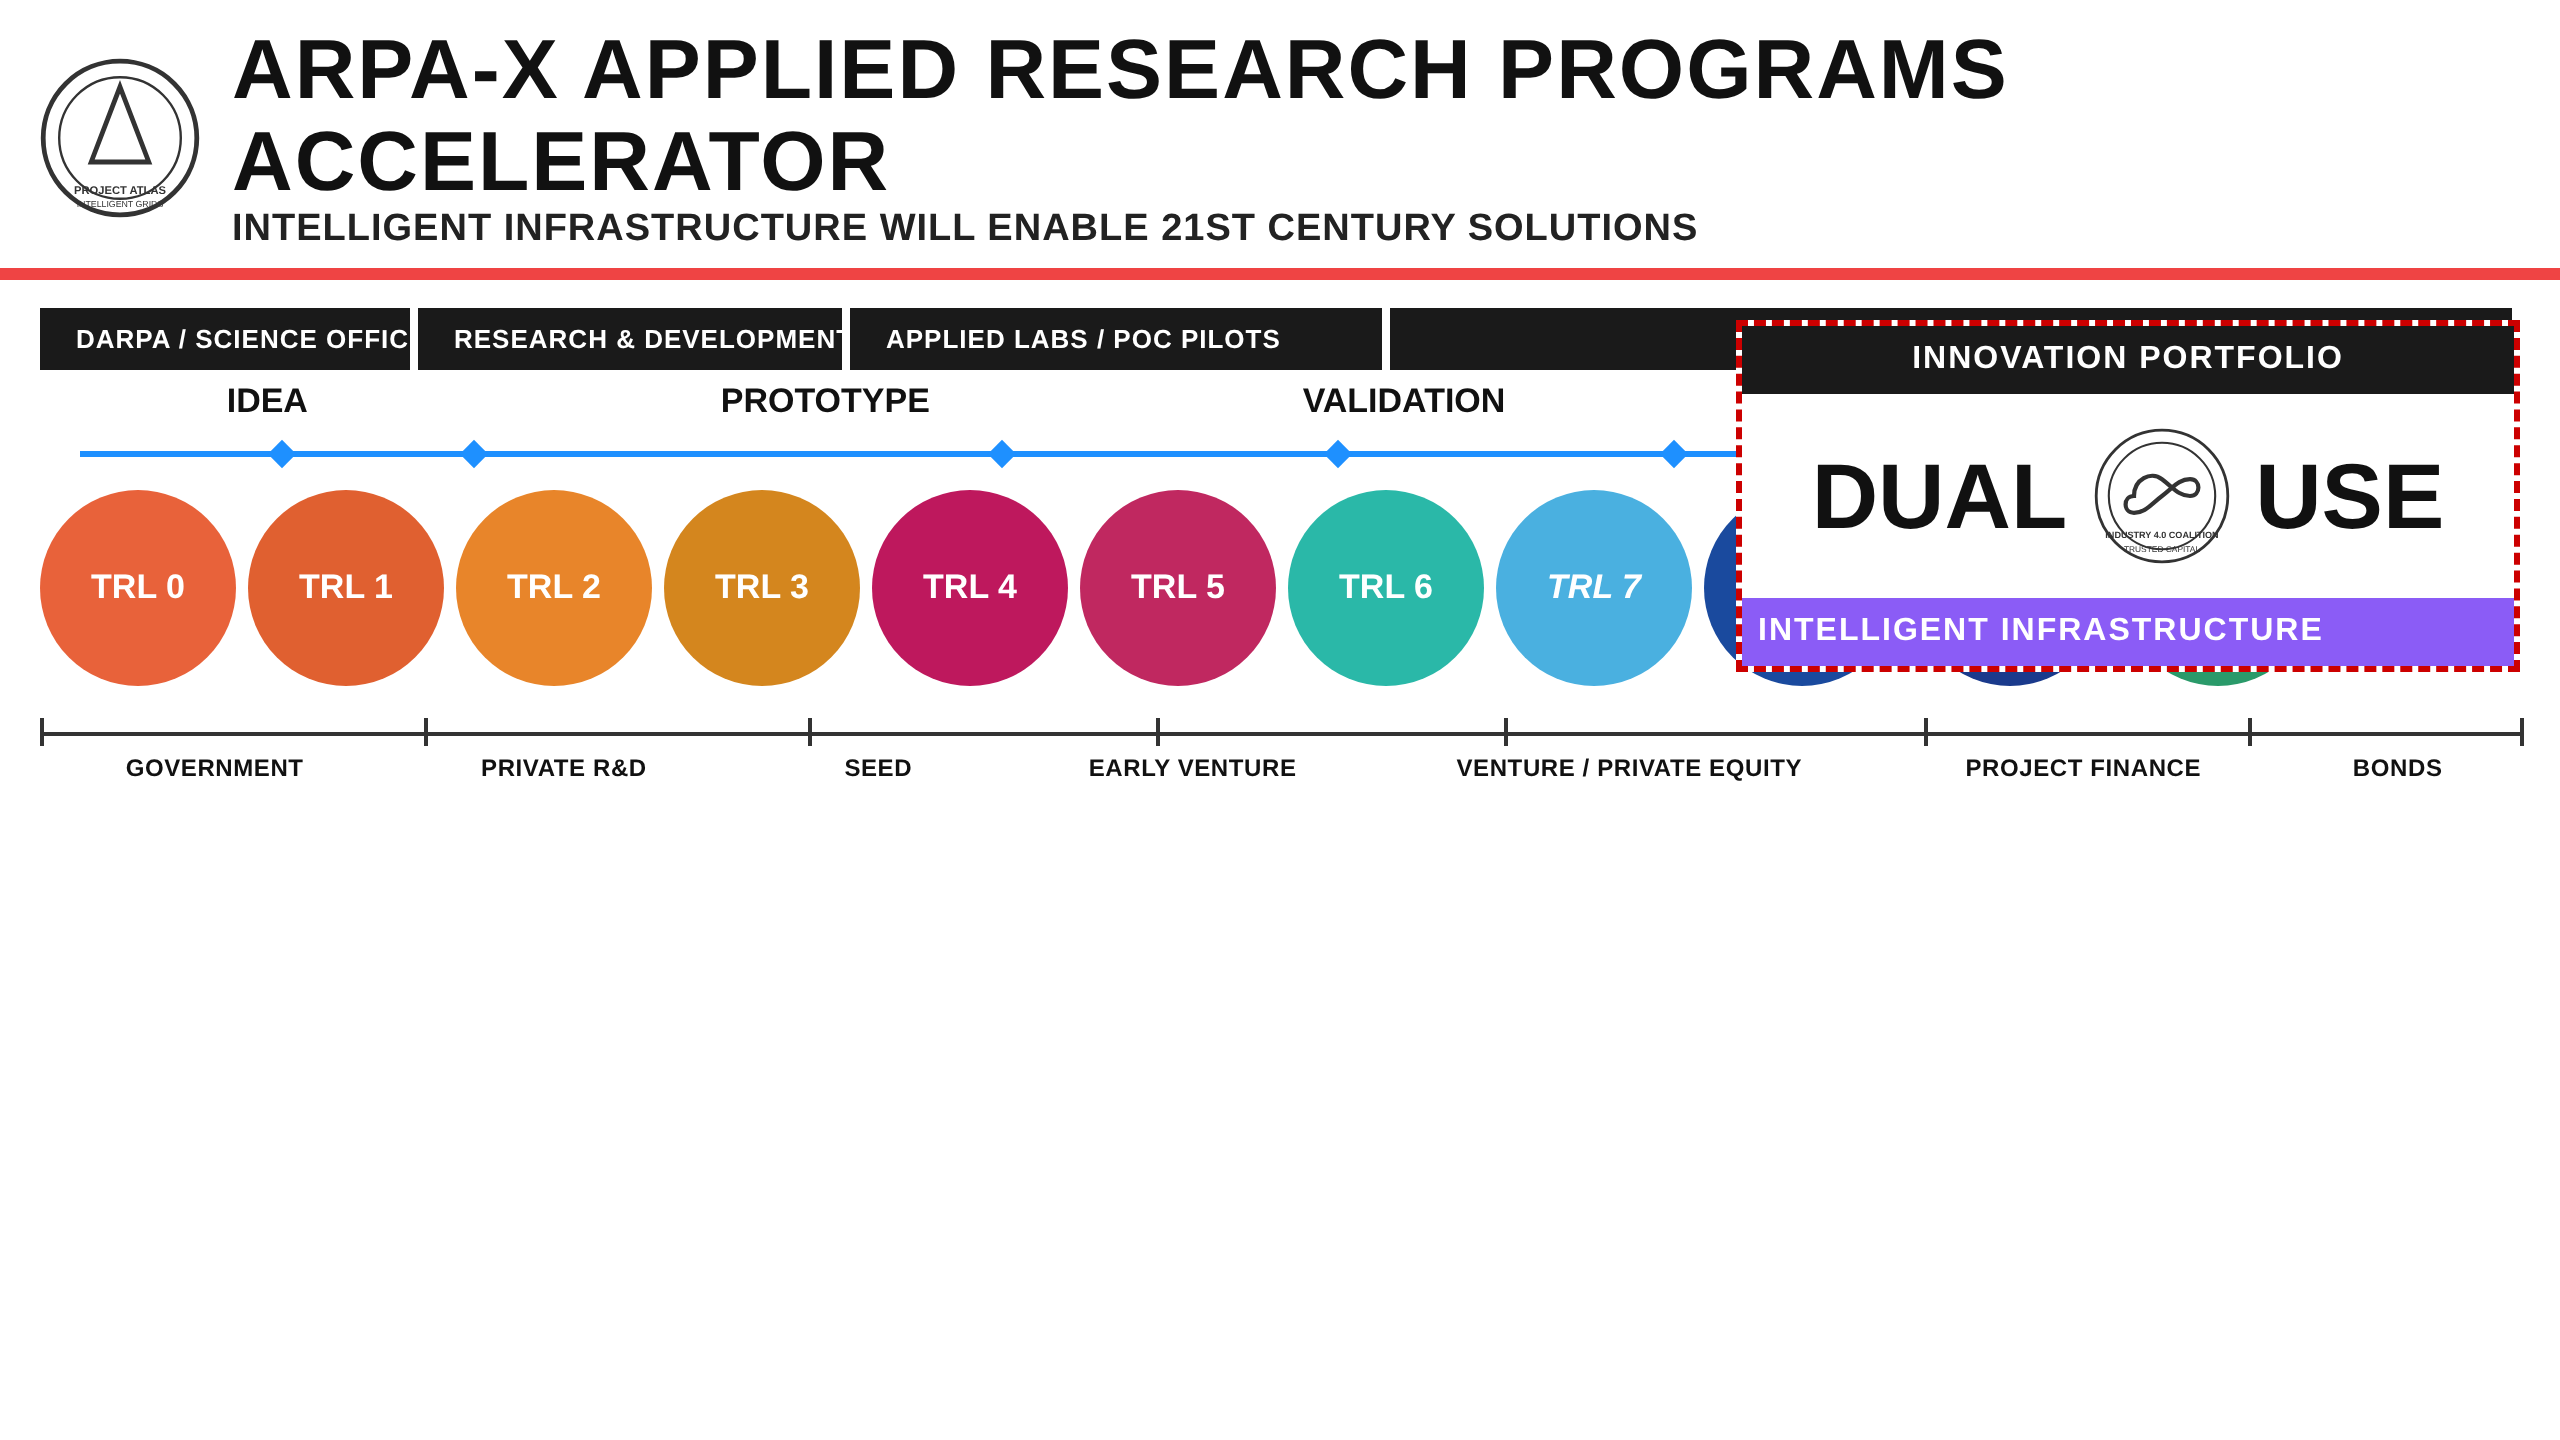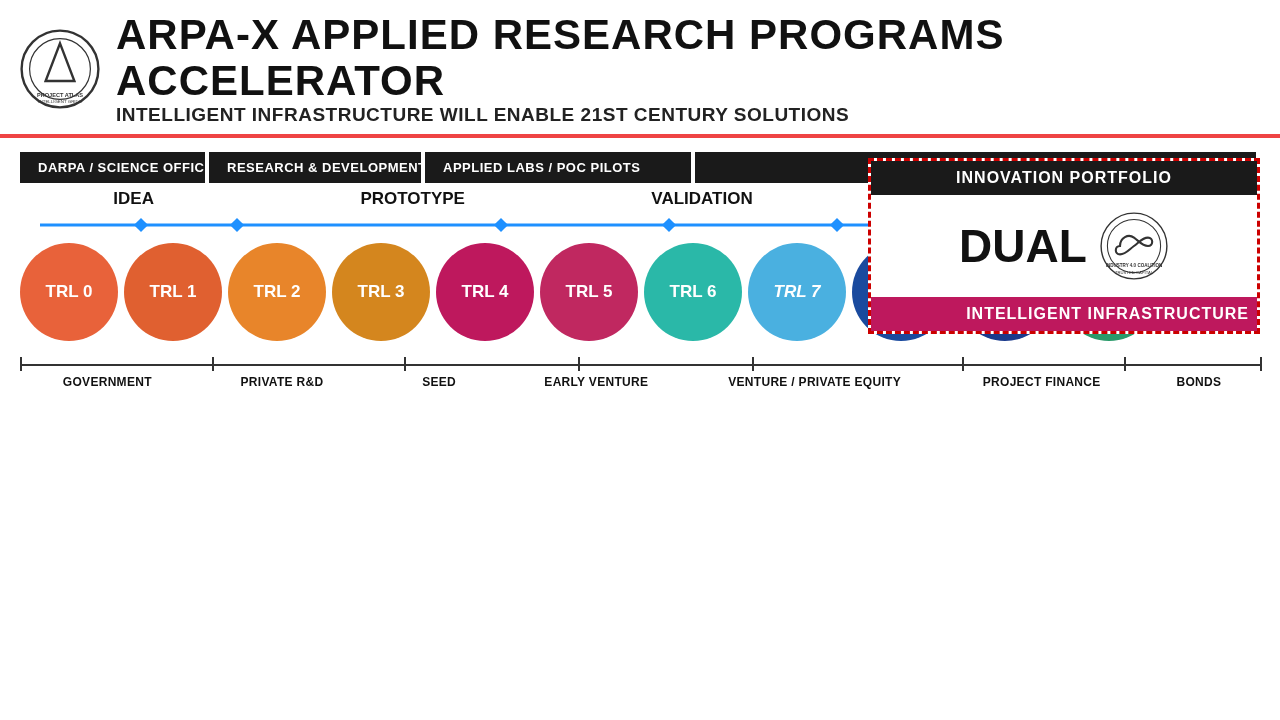--- a/index.html
+++ b/index.html
@@ -9,21 +9,21 @@
       background: #ffffff;
       font-family: Arial, sans-serif;
       overflow: hidden;
     }
 
     
     .header {
       display: flex;
       align-items: center;
       padding: 12px 20px 8px 20px;
-      border-bottom: 4px solid #ef4444;
+      border-bottom: 6px solid #ef4444;
       justify-content: center;
     }
     .logo {
       width: 80px;
       height: 80px;
       margin-right: 16px;
       flex-shrink: 0;
     }
     .header-text h1 {
       font-size: 42px;
@@ -149,23 +149,23 @@
     .dual-text {
       font-size: 46px;
       font-weight: 900;
       color: #111;
     }
     .coalition-logo {
       width: 70px;
       height: 70px;
     }
     .innovation-footer {
-      background: #be185d;
+      background: #8b5cf6;
       color: #fff;
-      text-align: right;
+      text-align: left;
       font-weight: 800;
       font-size: 16px;
       padding: 8px;
       letter-spacing: 1px;
     }
 
     
     .funding-container {
       margin: 16px 20px 0 20px;
     }
@@ -258,20 +258,21 @@
       <span class="dual-text">DUAL</span>
 
       <svg class="coalition-logo" viewBox="0 0 100 100">
         <circle cx="50" cy="50" r="47" fill="none" stroke="#333" stroke-width="2"></circle>
         <circle cx="50" cy="50" r="38" fill="none" stroke="#333" stroke-width="1.5"></circle>
 
         <path d="M30,50 C30,38 42,32 50,38 C58,44 62,50 70,50 C78,50 78,38 70,38 C62,38 58,44 50,50 C42,56 38,62 30,62 C22,62 22,50 30,50 Z" fill="none" stroke="#333" stroke-width="3"></path>
         <text x="50" y="80" text-anchor="middle" font-size="6.5" font-weight="bold" fill="#333">INDUSTRY 4.0 COALITION</text>
         <text x="50" y="90" text-anchor="middle" font-size="6" fill="#333">TRUSTED CAPITAL</text>
       </svg>
+      <span class="dual-text">USE</span>
     </div>
     <div class="innovation-footer">INTELLIGENT INFRASTRUCTURE</div>
   </div>
 
   <div class="circles-row" id="circles-row">
       <div class="trl-circle" style="background: rgb(232, 98, 58);">TRL 0</div>
       <div class="trl-circle" style="background: rgb(224, 96, 48);">TRL 1</div>
       <div class="trl-circle" style="background: rgb(232, 133, 42);">TRL 2</div>
       <div class="trl-circle" style="background: rgb(212, 134, 30);">TRL 3</div>
       <div class="trl-circle" style="background: #be185d;">TRL 4</div>

